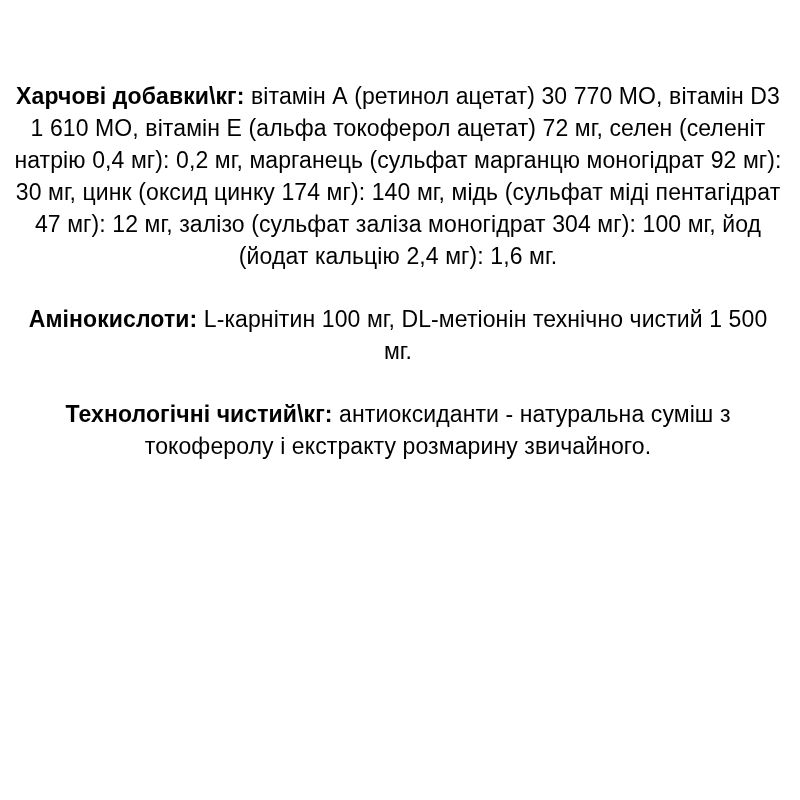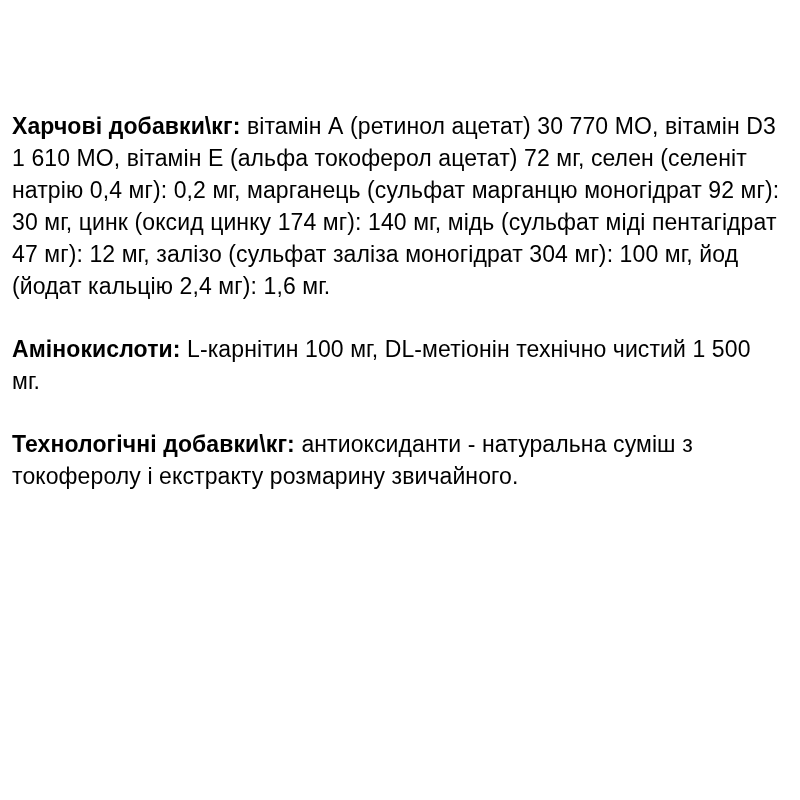--- a/index.html
+++ b/index.html
@@ -6,21 +6,22 @@
   html, body {
     width: 800px;
     height: 800px;
     background: #ffffff;
     font-family: "Liberation Sans", sans-serif;
     overflow: hidden;
   }
   .doc {
     width: 800px;
     height: 800px;
-    padding: 110px 16px 0 12px;
+    padding: 80px 16px 0 12px;
+    text-align: center;
   }
   .para {
     font-size: 23px;
     line-height: 32px;
     color: #000000;
     margin: 0 0 31px 0;
     letter-spacing: 0.1px;
   }
   .para .lead {
     font-weight: bold;
@@ -33,17 +34,17 @@
 
   <p class="para">
     <span class="lead">Харчові добавки\кг:</span><span> вітамін А (ретинол ацетат) 30 770 МО, вітамін D3 1 610 МО, вітамін Е (альфа токоферол ацетат) 72 мг, селен (селеніт натрію 0,4 мг): 0,2 мг, марганець (сульфат марганцю моногідрат 92 мг): 30 мг, цинк (оксид цинку 174 мг): 140 мг, мідь (сульфат міді пентагідрат 47 мг): 12 мг, залізо (сульфат заліза моногідрат 304 мг): 100 мг, йод (йодат кальцію 2,4 мг): 1,6 мг.</span>
   </p>
 
   <p class="para">
     <span class="lead">Амінокислоти:</span><span> L-карнітин 100 мг, DL-метіонін технічно чистий 1 500 мг.</span>
   </p>
 
   <p class="para">
-    <span class="lead">Технологічні добавки\кг:</span><span> антиоксиданти - натуральна суміш з токоферолу і екстракту розмарину звичайного.</span>
+    <span class="lead">Технологічні чистий\кг:</span><span> антиоксиданти - натуральна суміш з токоферолу і екстракту розмарину звичайного.</span>
   </p>
 
 
 </div>
 
 </body></html>

